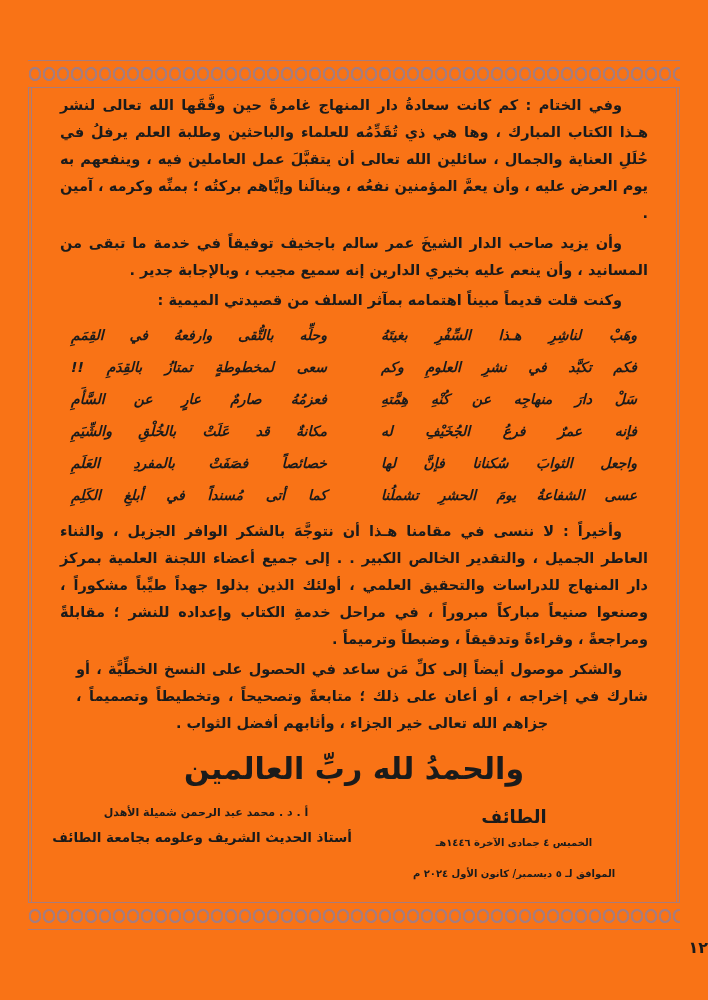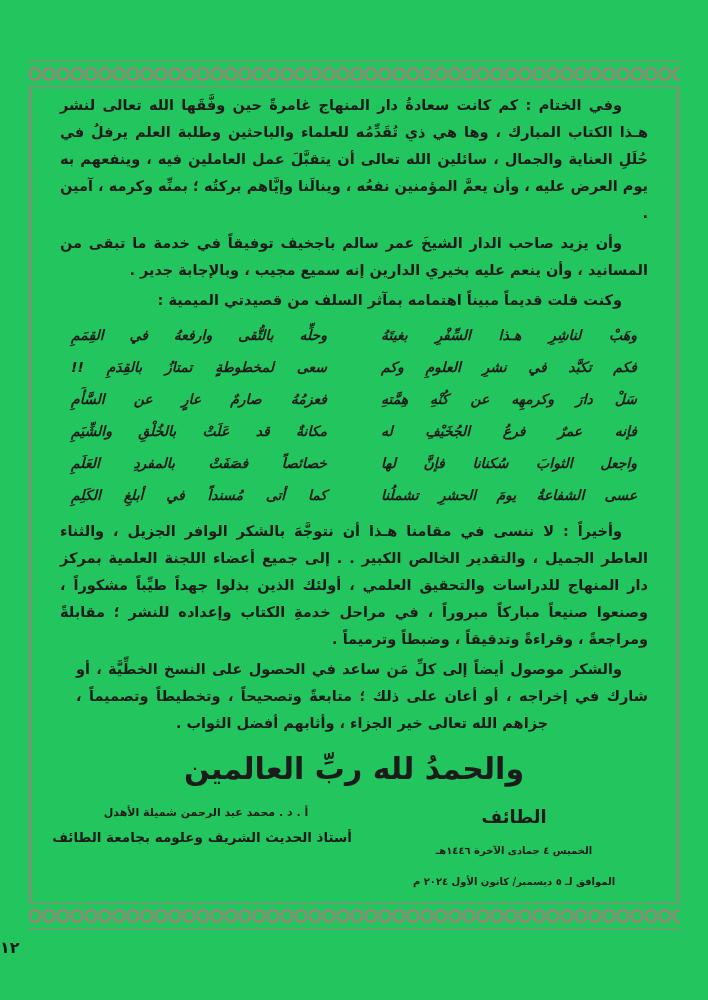--- a/index.html
+++ b/index.html
@@ -1,16 +1,16 @@
 <!DOCTYPE html>
 <html lang="ar"><head>
 <meta charset="utf-8">
 <style>
   html,body{margin:0;padding:0;background:#ffffff;}
-  .page{position:relative;width:708px;height:1000px;background:#22c55e;overflow:hidden;
+  .page{position:relative;width:708px;height:1000px;background:#f97316;overflow:hidden;
         font-family:"DejaVu Sans",sans-serif;color:var(--ink,#1b1b1b);--border:#a87c7c;}
 
   
   .ornament{position:absolute;left:28px;width:652px;height:28px;box-sizing:border-box;
         border-top:1px solid var(--border);border-bottom:1px solid var(--border);padding:1px 0;}
   .ornament.top{top:60px;}
   .ornament.bottom{top:902px;}
   .orn-row{height:12px;background-repeat:repeat-x;
         background-image:radial-gradient(circle at 7px 11px, rgba(255,255,255,0) 3.5px,
           var(--border) 4px, var(--border) 5.8px, rgba(255,255,255,0) 6.3px);
@@ -30,27 +30,27 @@
   .verse{display:flex;justify-content:space-between;}
   .hemistich{display:inline-block;width:256px;font-size:14px;font-weight:bold;line-height:27px;
         white-space:nowrap;text-align:justify;text-align-last:justify;font-style:italic;}
 
   
   .hamdala{text-align:center;font-size:30px;font-weight:bold;margin:14px 0 12px;letter-spacing:-1px;}
   .colophon{display:flex;justify-content:space-between;align-items:flex-start;margin-top:6px;}
   .col{text-align:center;}
   .col.place{width:268px;padding-top:8px;}
   .col.author{width:292px;}
-  .place-name{font-size:18px;font-weight:bold;margin-bottom:8px;}
+  .place-name{font-size:18px;font-weight:bold;}
   .date{font-size:10px;font-weight:bold;line-height:31px;white-space:nowrap;}
   .wrote{font-size:15px;font-weight:bold;}
   .author-name{font-size:11px;font-weight:bold;margin:8px 0 10px;white-space:nowrap;}
   .author-title{font-size:13.5px;font-weight:bold;white-space:nowrap;}
 
-  .pageno{position:absolute;top:938px;left:0;width:708px;text-align:left;font-size:16px;font-weight:bold;}
+  .pageno{position:absolute;top:938px;left:0;width:708px;text-align:right;font-size:16px;font-weight:bold;}
 </style>
 </head>
 <body>
 
 <div class="page" style="--border: #a87c7c; --ink: #1b1b1b;">
 
   <div class="ornament top">
     <div class="orn-row"></div>
     <div class="orn-row flip"></div>
   </div>
@@ -70,21 +70,21 @@
     <div class="poem">
       <div class="verse">
         <span class="hemistich">وهَبْ لناشِرِ هـذا السِّفْرِ بغيتَهُ</span>
         <span class="hemistich">وحلِّه بالتُّقى وارفعهُ في القِمَمِ</span>
       </div>
       <div class="verse">
         <span class="hemistich">فكم تكبَّد في نشرِ العلومِ وكم</span>
         <span class="hemistich">سعى لمخطوطةٍ تمتازُ بالقِدَمِ !!</span>
       </div>
       <div class="verse">
-        <span class="hemistich">سَلْ دارَ وكرمهِه عن كُنْهِ هِمَّتهِ</span>
+        <span class="hemistich">سَلْ دارَ منهاجِه عن كُنْهِ هِمَّتهِ</span>
         <span class="hemistich">فعزمُهُ صارمٌ عارٍ عن السَّأَمِ</span>
       </div>
       <div class="verse">
         <span class="hemistich">فإنه عمرٌ فرعُ الجُخَيْفِ له</span>
         <span class="hemistich">مكانةٌ قد عَلَتْ بالخُلْقِ والشِّيَمِ</span>
       </div>
       <div class="verse">
         <span class="hemistich">واجعل الثوابَ سُكنانا فإنَّ لها</span>
         <span class="hemistich">خصائصاً فصَفَتْ بالمفردِ العَلَمِ</span>
       </div>

